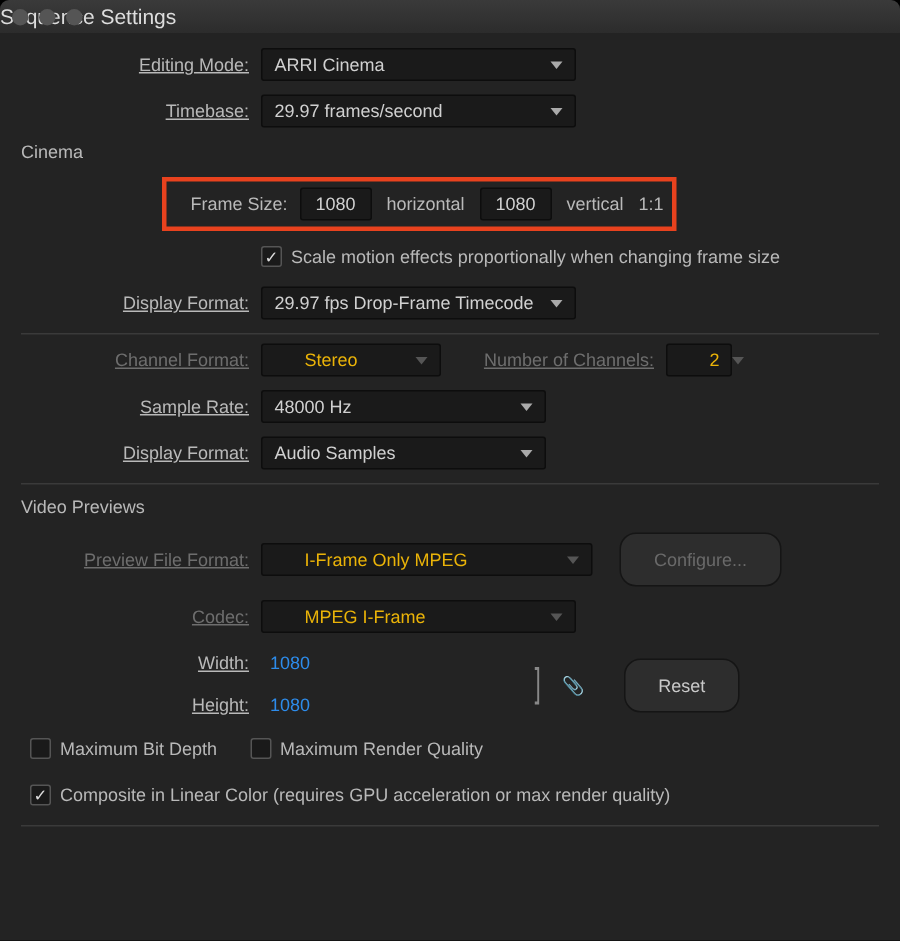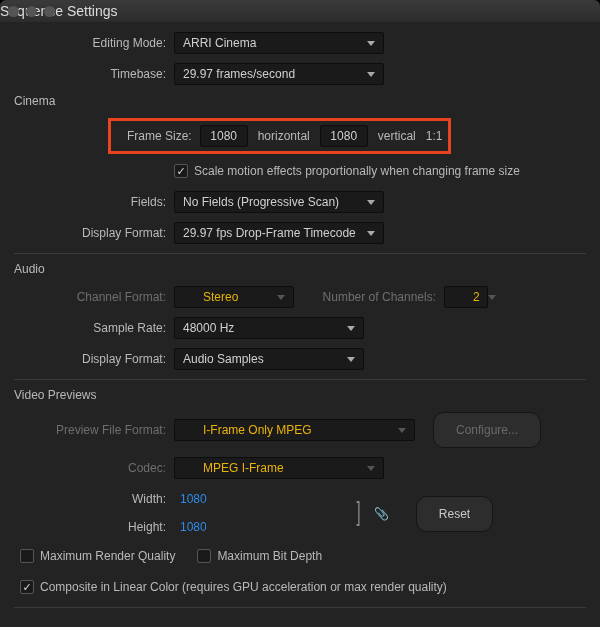--- a/index.html
+++ b/index.html
@@ -28,20 +28,21 @@
     background: #232323;
     height: 605px;
     padding: 10px 14px 0 14px;
   }
   .row { display: flex; align-items: center; margin-bottom: 9px; min-height: 22px; }
   .label {
     width: 160px;
     text-align: right;
     padding-right: 8px;
     color: #b9b9b9;
+    text-decoration: underline;
   }
   .label.dim { color: #6e6e6e; }
   .select, .input {
     background: #1a1a1a;
     border: 1px solid #0d0d0d;
     color: #d0d0d0;
     height: 22px;
     display: flex;
     align-items: center;
     padding: 0 8px;
@@ -156,39 +157,31 @@
     </div>
   </div>
 
   <div class="row">
     <div class="label"></div>
     <span class="checkbox">✓</span>
     <span>Scale motion effects proportionally when changing frame size</span>
   </div>
 
 
-  <div class="row">
-    <div class="label">Fields:</div>
-    <div class="select" style="width:210px">
-      <span>No Fields (Progressive Scan)</span>
-      <span class="chev"></span>
-    </div>
-  </div>
 
   <div class="row">
     <div class="label">Display Format:</div>
     <div class="select" style="width:210px">
       <span>29.97 fps Drop-Frame Timecode</span>
       <span class="chev"></span>
     </div>
   </div>
 
   <div class="hr"></div>
 
-  <div class="section-title">Audio</div>
 
   <div class="row">
     <div class="label dim">Channel Format:</div>
     <div class="select dim" style="width:120px">
       <span>Stereo</span>
       <span class="chev"></span>
     </div>
     <div class="label dim" style="width:150px">Number of Channels:</div>
     <div class="select dim" style="width:44px">
       <span>2</span>
@@ -211,21 +204,21 @@
       <span class="chev"></span>
     </div>
   </div>
 
   <div class="hr"></div>
 
   <div class="section-title">Video Previews</div>
 
   <div class="row">
     <div class="label dim">Preview File Format:</div>
-    <div class="select dim" style="width:241px">
+    <div class="select dim" style="width:221px">
       <span>I-Frame Only MPEG</span>
       <span class="chev"></span>
     </div>
     <span style="width:18px"></span>
     <div class="btn dim">Configure...</div>
   </div>
 
   <div class="row">
     <div class="label dim">Codec:</div>
     <div class="select dim" style="width:210px">
@@ -247,25 +240,25 @@
       <span class="bracket">]</span>
       <span class="paperclip"></span>
       <span style="width:10px"></span>
       <div class="btn">Reset</div>
     </div>
   </div>
 
   <div class="row" style="margin-left:6px">
     <span class="chklabel">
       <span class="checkbox"></span>
-      <span>Maximum Render Quality</span>
+      <span>Maximum Bit Depth</span>
     </span>
     <span class="chklabel">
       <span class="checkbox"></span>
-      <span>Maximum Bit Depth</span>
+      <span>Maximum Render Quality</span>
     </span>
   </div>
 
   <div class="row" style="margin-left:6px">
     <span class="chklabel">
       <span class="checkbox">✓</span>
       <span>Composite in Linear Color (requires GPU acceleration or max render quality)</span>
     </span>
   </div>
 

